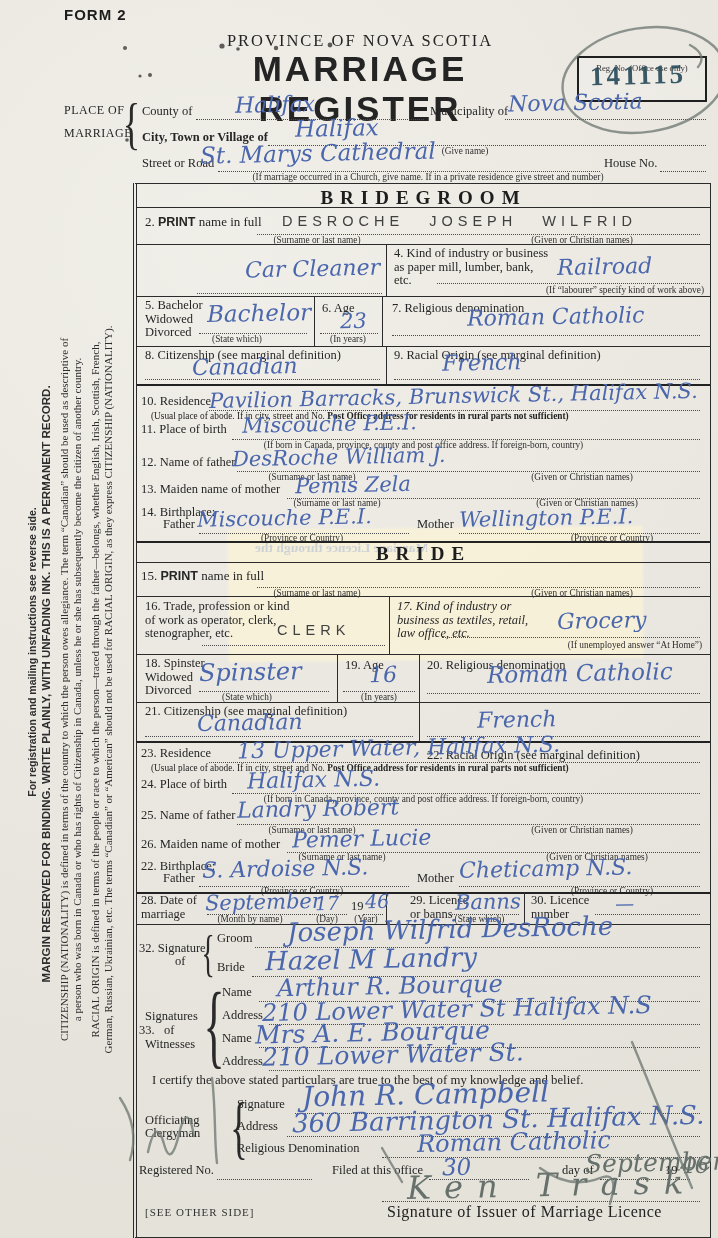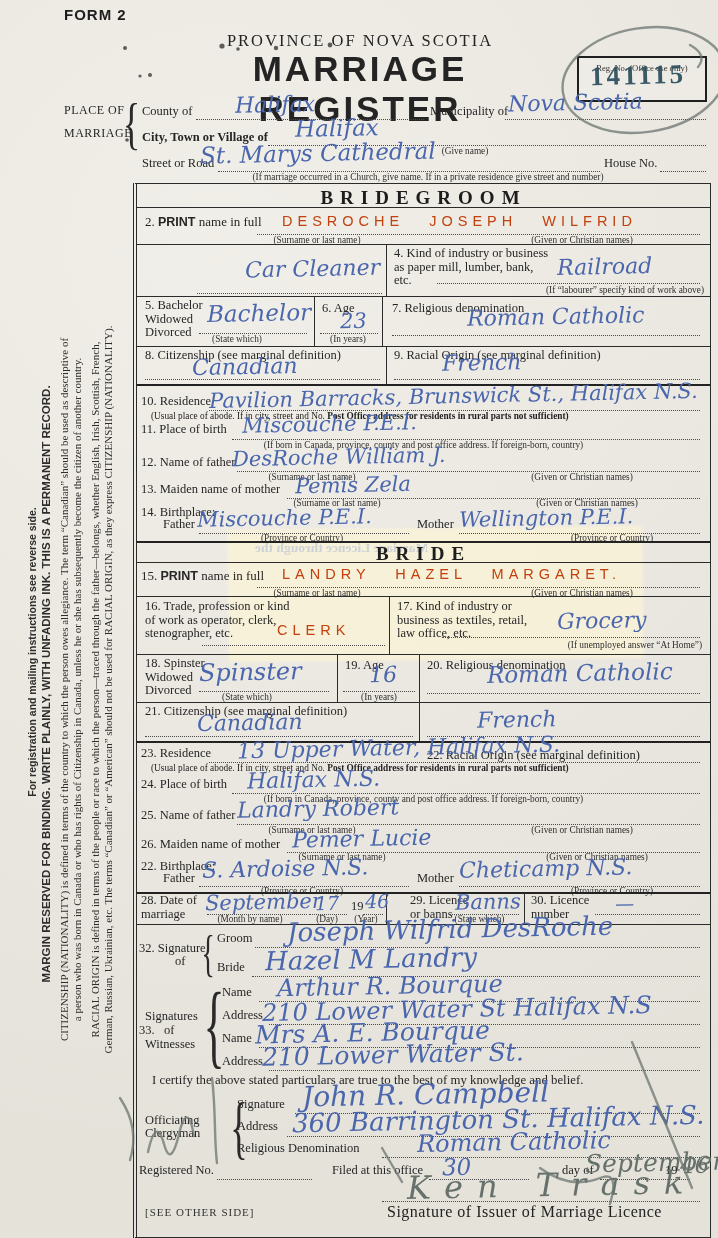--- a/index.html
+++ b/index.html
@@ -8,21 +8,21 @@
   .page::before{content:"";position:absolute;inset:0;
         background:radial-gradient(circle at 30% 20%, rgba(255,255,255,.25), rgba(0,0,0,.03) 85%);
         pointer-events:none;}
   .abs{position:absolute;}
   .lbl{font-size:12.5px;line-height:13.5px;color:#262626;}
   .sub{font-size:9.3px;color:#2e2e2e;text-align:center;line-height:10px;}
   .subb{font-weight:bold;}
   .dot{position:absolute;border-bottom:1.3px dotted #4a4a4a;height:1px;}
   .hw{position:absolute;font-family:"DejaVu Serif",serif;font-style:italic;color:#4a66ad;
       white-space:nowrap;transform:rotate(-1.2deg);}
-  .hwp{position:absolute;font-family:"Liberation Sans",sans-serif;color:#c2410c;
+  .hwp{position:absolute;font-family:"Liberation Sans",sans-serif;color:#404040;
       letter-spacing:5px;word-spacing:16px;white-space:nowrap;font-size:14.5px;text-align:right;}
   .pencil{color:#67716c;}
   .vtext{position:absolute;transform:rotate(-90deg);transform-origin:0 0;text-align:center;
       white-space:nowrap;color:#2d2d2d;}
   .box{position:absolute;left:133px;top:183px;width:573px;height:1053px;
       border:1.6px solid #2b2b2b;border-left:4px double #2b2b2b;}
   .row{position:absolute;left:0;width:100%;}
   .hrule{position:absolute;left:0;width:100%;border-top:1.4px solid #2b2b2b;}
   .hrule2{position:absolute;left:0;width:100%;border-top:2.6px solid #222;}
   .vrule{position:absolute;border-left:1.3px solid #2b2b2b;}
@@ -184,32 +184,31 @@
 
     <div class="shead" style="top:359px;">BRIDE</div>
     <div class="hrule" style="top:378px;"></div>
 
     <div class="row" style="top:378px;height:34px;">
       <span class="abs lbl" style="left:4px;top:7px;font-size:13px;">
         <span>15.</span>
         <b style="font-family:'Liberation Sans',sans-serif;font-size:12.5px;">PRINT</b><span> name in full</span>
       </span>
       <div class="dot" style="left:120px;top:24px;width:443px;"></div>
-      <div class="hwp" style="left:145px;top:4px;">LANDRY HAZEL MARGARET.</div>
       <div class="abs sub" style="left:80px;top:26px;width:200px;">(Surname or last name)</div>
       <div class="abs sub" style="left:330px;top:26px;width:230px;">(Given or Christian names)</div>
     </div>
     <div class="hrule" style="top:412px;"></div>
 
     <div class="row" style="top:412px;height:58px;">
       <div class="vrule" style="left:252px;top:0;height:58px;"></div>
       <div class="abs lbl" style="left:8px;top:4px;width:152px;">16. Trade, profession or kind of work as operator, clerk, stenographer, etc.</div>
       <div class="dot" style="left:65px;top:48px;width:183px;"></div>
       <div class="hwp" style="left:140px;top:26px;">CLERK</div>
-      <div class="abs lbl" style="left:260px;top:4px;width:140px;">17. Kind of industry or business as textiles, retail, law office, etc.</div>
+      <div class="abs lbl" style="left:260px;top:4px;width:140px;font-style:italic;">17. Kind of industry or business as textiles, retail, law office, etc.</div>
       <div class="dot" style="left:305px;top:40px;width:258px;"></div>
       <div class="hw" style="left:420px;top:12px;font-size:22px;">Grocery</div>
       <div class="abs sub" style="left:350px;top:44px;width:215px;text-align:right;">(If unemployed answer “At Home”)</div>
     </div>
     <div class="hrule" style="top:470px;"></div>
 
     <div class="row" style="top:470px;height:48px;">
       <div class="vrule" style="left:200px;top:0;height:48px;"></div>
       <div class="vrule" style="left:282px;top:0;height:48px;"></div>
       <div class="abs lbl" style="left:8px;top:3px;width:70px;">18. Spinster Widowed Divorced</div>

